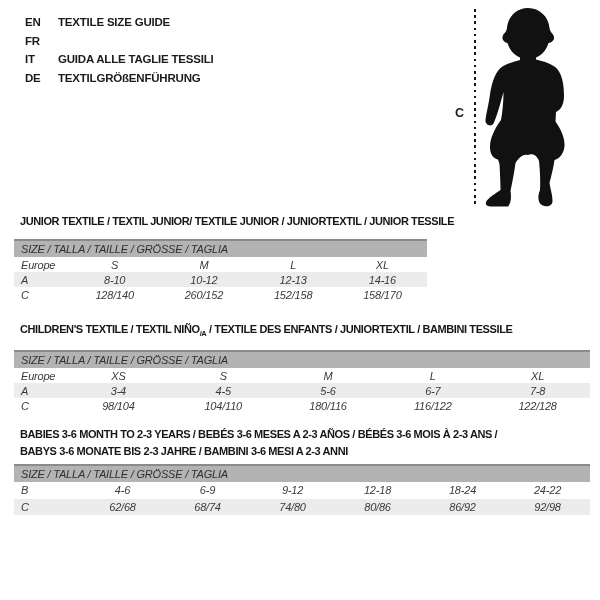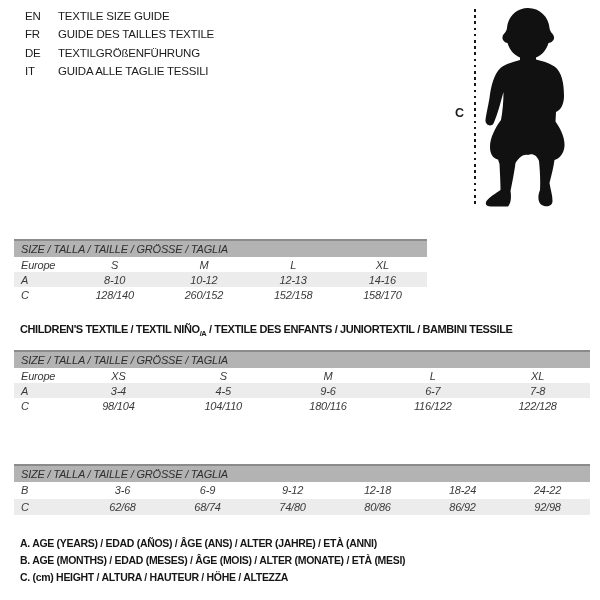--- a/index.html
+++ b/index.html
@@ -2,22 +2,22 @@
 <html><head>
 <meta charset="utf-8">
 <style>
   html,body { margin:0; padding:0; }
   .page {
     position:relative; width:600px; height:600px; background:#ffffff;
     font-family:"Liberation Sans", sans-serif; color:#1b1b1b; overflow:hidden;
   }
   
   .langs { position:absolute; left:25px; top:10px; }
-  .lang-row { display:flex; height:18.4px; align-items:flex-start;
-              font-weight:normal; font-size:11.5px; letter-spacing:-0.2px; }
+  .lang-row { display:flex; height:18.4px; align-items:flex-end;
+              font-weight:bold; font-size:11.5px; letter-spacing:-0.2px; }
   .lang-code { width:33px; flex:0 0 33px; }
   
   .measure-line { position:absolute; left:474px; top:9px; width:2px; height:197px;
     background:repeating-linear-gradient(to bottom,#161616 0 2.6px,transparent 2.6px 6.2px); }
   .figure-label { position:absolute; left:455px; top:106px;
     font-weight:bold; font-size:12.5px; }
   .baby-svg { position:absolute; left:482px; top:6px; width:90px; height:202px; }
   
   .sec-title { position:absolute; margin:0; font-weight:bold; font-size:11px;
     letter-spacing:-0.4px; color:#161616; line-height:14px; white-space:nowrap; }
@@ -42,29 +42,28 @@
 
 <div class="page">
 
   <div class="langs">
     <div class="lang-row">
       <span class="lang-code">EN</span>
       <span class="lang-label">TEXTILE SIZE GUIDE</span>
     </div>
     <div class="lang-row">
       <span class="lang-code">FR</span>
-      <span class="lang-label">GUIDE DES TAILLES TEXTILE</span>
+    </div>
+    <div class="lang-row">
+      <span class="lang-code">IT</span>
+      <span class="lang-label">GUIDA ALLE TAGLIE TESSILI</span>
     </div>
     <div class="lang-row">
       <span class="lang-code">DE</span>
       <span class="lang-label">TEXTILGRÖßENFÜHRUNG</span>
-    </div>
-    <div class="lang-row">
-      <span class="lang-code">IT</span>
-      <span class="lang-label">GUIDA ALLE TAGLIE TESSILI</span>
     </div>
   </div>
 
   <div class="measure-line"></div>
   <div class="figure-label">C</div>
   <svg class="baby-svg" viewBox="0 0 90 202" aria-hidden="true">
     <path fill="#111111" d="
       M46,2
       C34,2 26,11 25,22
       C24.5,26.5 21,27.5 20.5,31
@@ -100,20 +99,21 @@
       C79,104 82,98 82,90
       C82,78 80,66 72.5,60.5
       C66.5,56.5 60,55 54,53.5
       L54,51.5
       C60,49 64.5,44 66.5,37
       C69.5,36.5 72.5,34.5 72,31
       C71.5,27.5 68,26.5 67.5,22
       C66.5,11 58,2 46,2 Z"></path>
   </svg>
 
+  <h2 class="sec-title" style="left:20px; top:214px;">JUNIOR TEXTILE / TEXTIL JUNIOR/ TEXTILE JUNIOR / JUNIORTEXTIL / JUNIOR TESSILE</h2>
   <table class="size-table t1" style="left:14px; top:239px; width:413px;">
     <colgroup>
         <col style="width:56px">
         <col>
         <col>
         <col>
         <col>
       </colgroup>
     <tbody>
     <tr class="hdr">
@@ -162,69 +162,68 @@
       <td>XS</td>
       <td>S</td>
       <td>M</td>
       <td>L</td>
       <td>XL</td>
     </tr>
     <tr class="data alt">
       <td class="lbl">A</td>
       <td>3-4</td>
       <td>4-5</td>
-      <td>9-6</td>
+      <td>5-6</td>
       <td>6-7</td>
       <td>7-8</td>
     </tr>
     <tr class="data">
       <td class="lbl">C</td>
       <td>98/104</td>
       <td>104/110</td>
       <td>180/116</td>
       <td>116/122</td>
       <td>122/128</td>
     </tr>
     </tbody>
   </table>
 
+  <h2 class="sec-title two-line" style="left:20px; top:426px;">
+      <span style="display:block">BABIES 3-6 MONTH TO 2-3 YEARS / BEBÉS 3-6 MESES A 2-3 AÑOS / BÉBÉS 3-6 MOIS À 2-3 ANS /</span>
+      <span style="display:block">BABYS 3-6 MONATE BIS 2-3 JAHRE / BAMBINI 3-6 MESI A 2-3 ANNI</span>
+    </h2>
   <table class="size-table t3" style="left:14px; top:464px; width:576px;">
     <colgroup>
         <col style="width:66px">
         <col>
         <col>
         <col>
         <col>
         <col>
         <col>
       </colgroup>
     <tbody>
     <tr class="hdr">
       <td colspan="7">SIZE / TALLA / TAILLE / GRÖSSE / TAGLIA</td>
     </tr>
     <tr class="data">
       <td class="lbl">B</td>
-      <td>3-6</td>
+      <td>4-6</td>
       <td>6-9</td>
       <td>9-12</td>
       <td>12-18</td>
       <td>18-24</td>
       <td>24-22</td>
     </tr>
     <tr class="data alt">
       <td class="lbl">C</td>
       <td>62/68</td>
       <td>68/74</td>
       <td>74/80</td>
       <td>80/86</td>
       <td>86/92</td>
       <td>92/98</td>
     </tr>
     </tbody>
   </table>
 
-  <div class="footnotes">
-    <div>A. AGE (YEARS) / EDAD (AÑOS) / ÂGE (ANS) / ALTER (JAHRE) / ETÀ (ANNI)</div>
-    <div>B. AGE (MONTHS) / EDAD (MESES) / ÂGE (MOIS) / ALTER (MONATE) / ETÀ (MESI)</div>
-    <div>C. (cm) HEIGHT / ALTURA / HAUTEUR / HÖHE / ALTEZZA</div>
-  </div>
 
 </div>
 
 </body></html>

